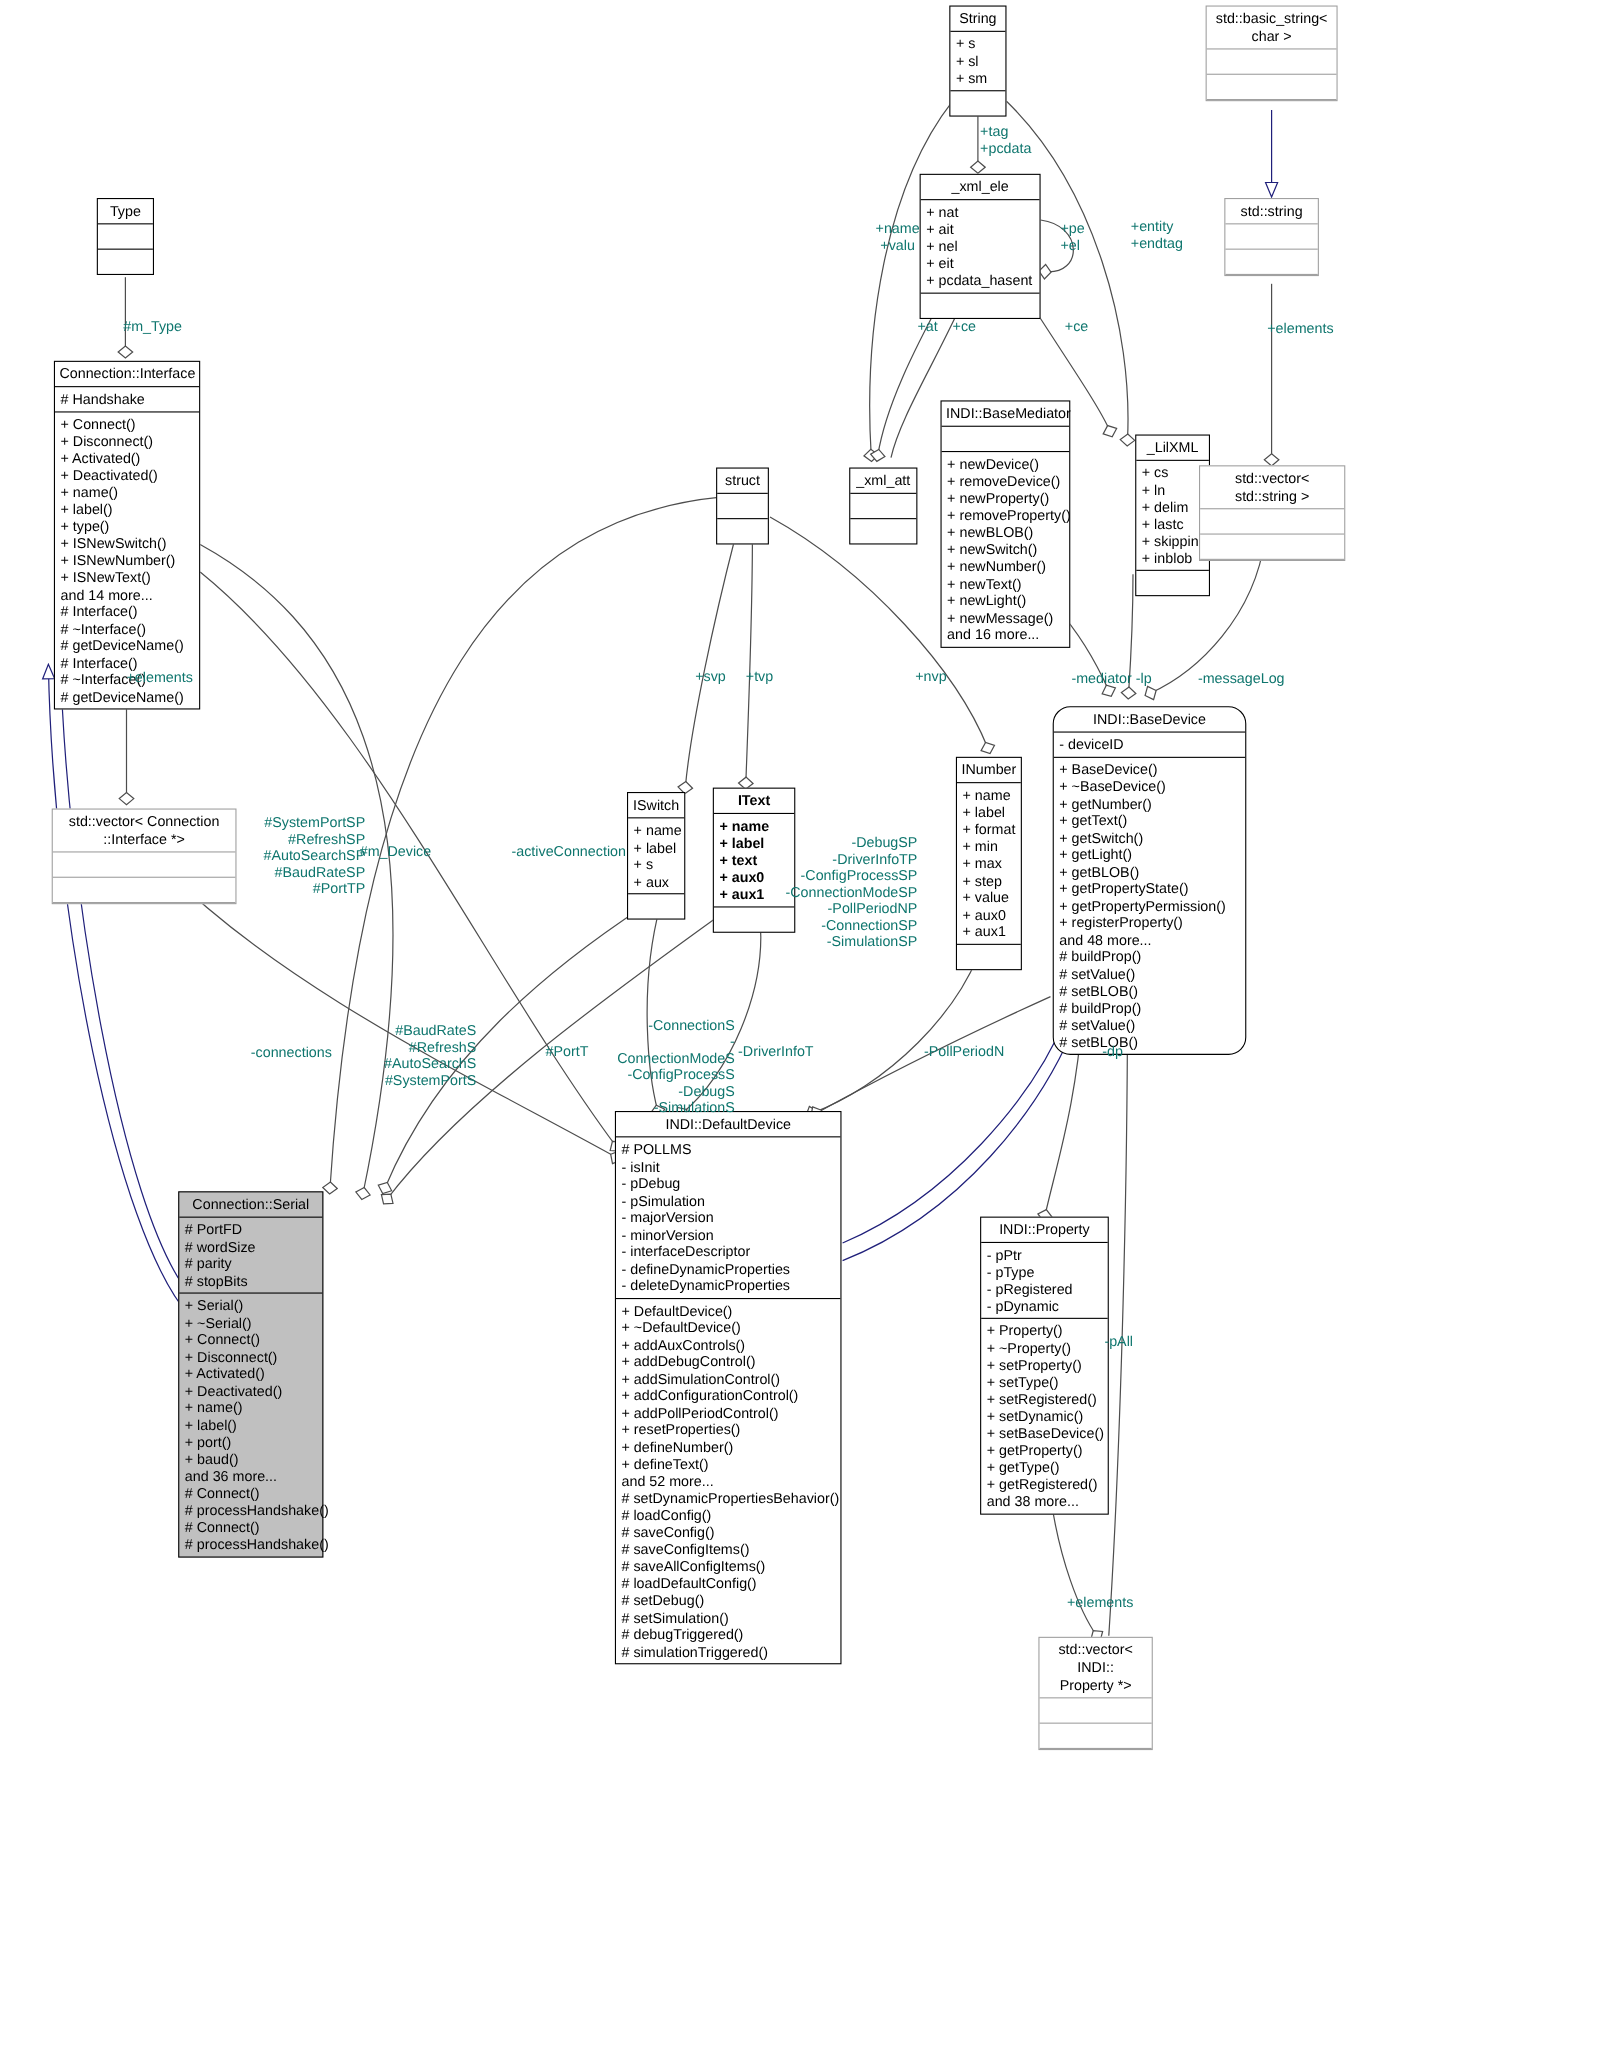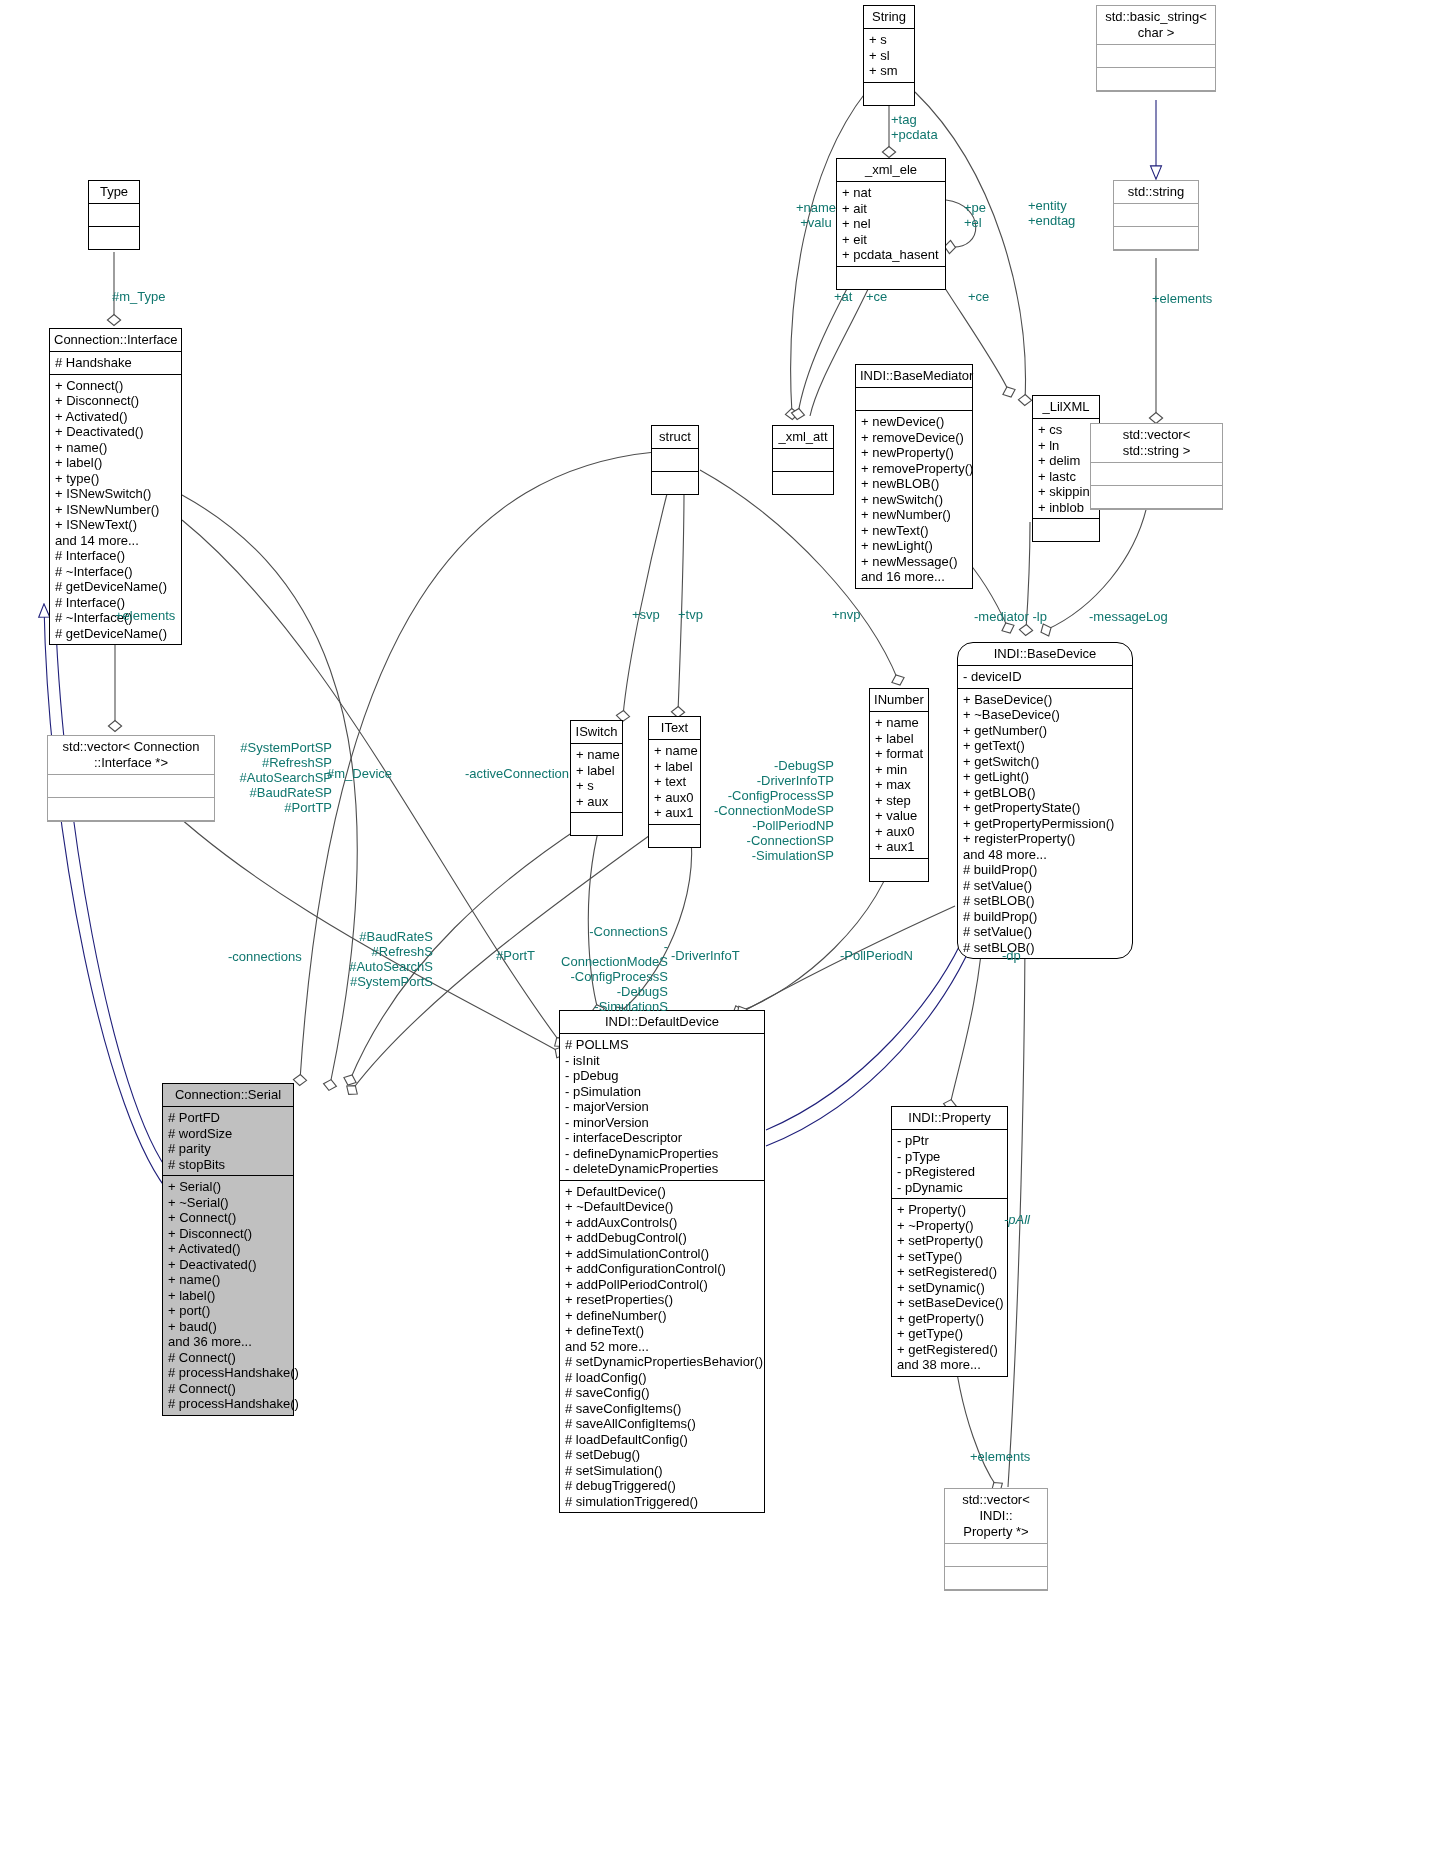--- a/index.html
+++ b/index.html
@@ -237,21 +237,21 @@
     <div class="nhead">ISwitch</div>
     <div class="nsec">
       <div>+ name</div>
       <div>+ label</div>
       <div>+ s</div>
       <div>+ aux</div>
     </div>
     <div class="nsec empty"></div>
   </div>
 
-  <div class="node" style="left:648px;top:716px;width:53px;">
+  <div class="node" style="left:648px;top:716px;width:75px;font-weight:bold;">
     <div class="nhead">IText</div>
     <div class="nsec">
       <div>+ name</div>
       <div>+ label</div>
       <div>+ text</div>
       <div>+ aux0</div>
       <div>+ aux1</div>
     </div>
     <div class="nsec empty"></div>
   </div>
@@ -433,16 +433,16 @@
 #SystemPortS</div>
   <div class="elabel" style="left:496px;top:948px;text-align:right;">#PortT</div>
   <div class="elabel r" style="left:560px;top:924px;width:108px;">-ConnectionS
 -ConnectionModeS
 -ConfigProcessS
 -DebugS
 -SimulationS</div>
   <div class="elabel" style="left:671px;top:948px;">-DriverInfoT</div>
   <div class="elabel" style="left:840px;top:948px;text-align:right;">-PollPeriodN</div>
   <div class="elabel" style="left:1002px;top:948px;">-dp</div>
-  <div class="elabel" style="left:1004px;top:1212px;font-style:italic;">-pAll</div>
+  <div class="elabel" style="left:1004px;top:1212px;">-pAll</div>
   <div class="elabel" style="left:970px;top:1449px;">+elements</div>
 
 </div>
 
 </body></html>

